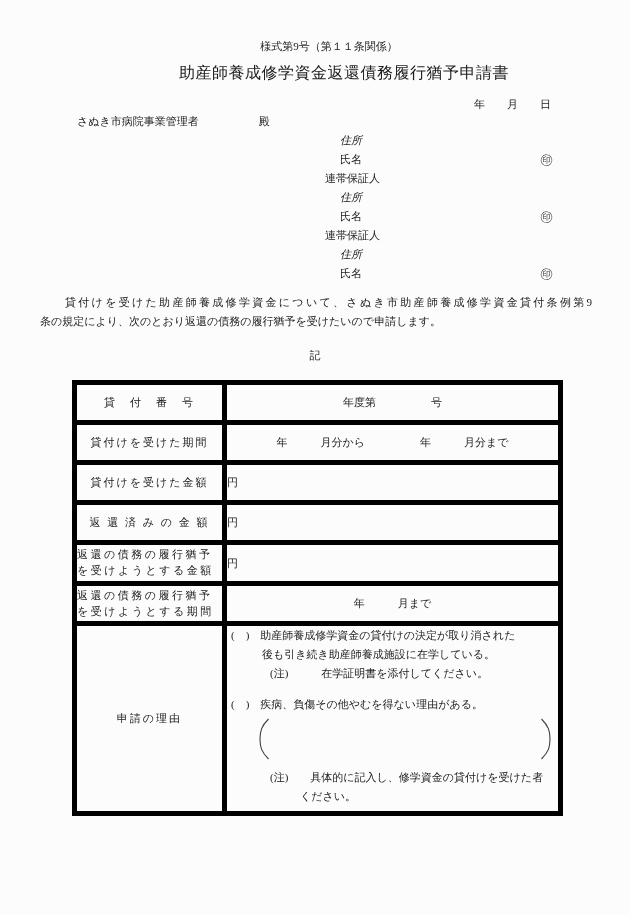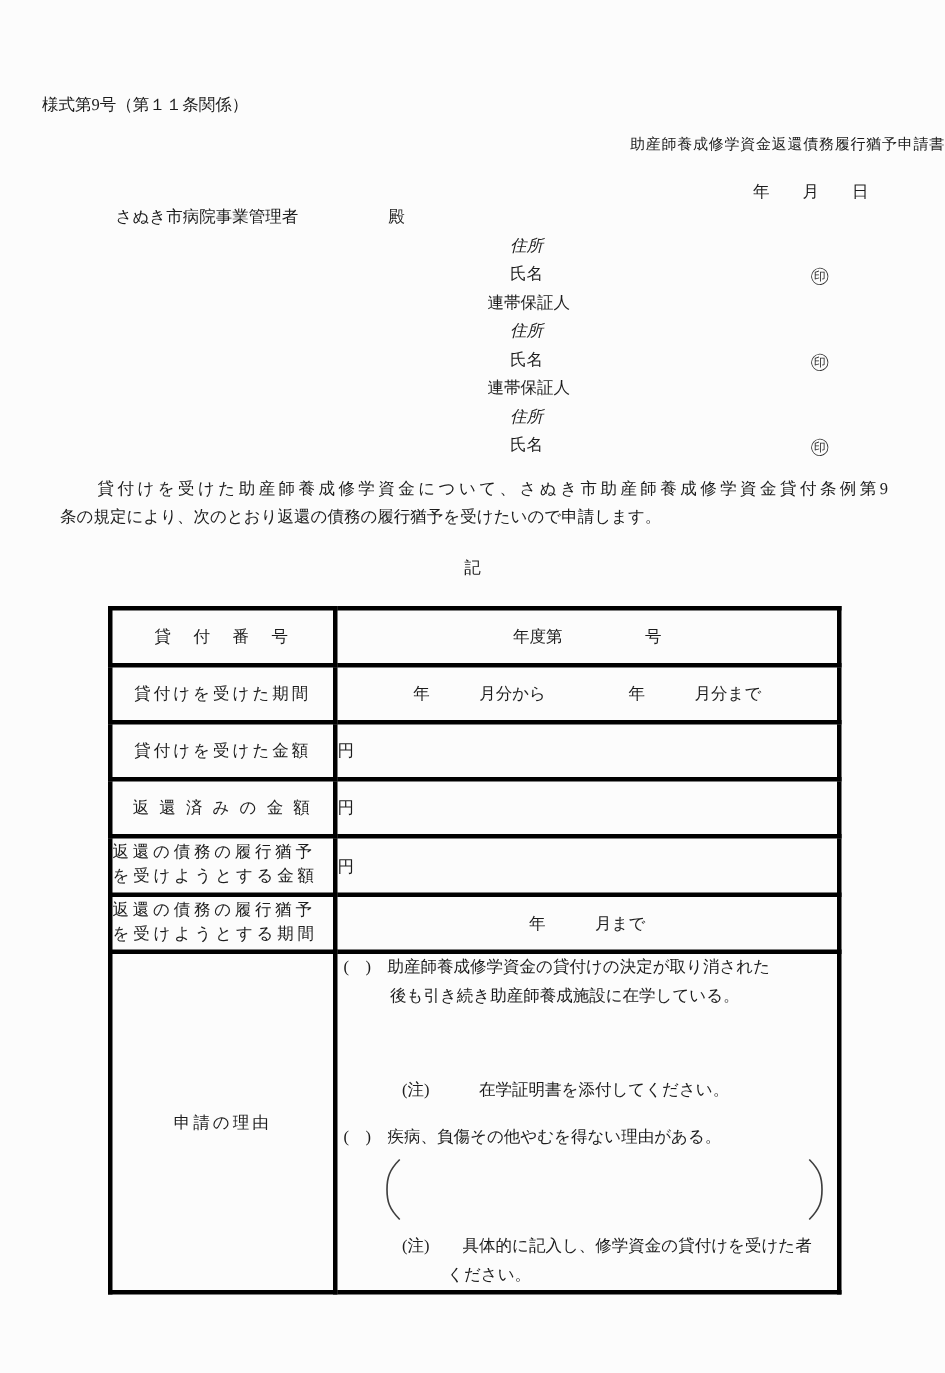--- a/index.html
+++ b/index.html
@@ -4,53 +4,53 @@
 <style>
   html,body { margin:0; padding:0; }
   body {
     width:630px; height:915px;
     background:#fbfbfb;
     font-family:"Liberation Serif","DejaVu Serif",serif;
     color:#1c1c1c;
   }
   .page { position:relative; width:630px; height:915px; overflow:hidden; background:#fcfcfc; font-size:11px; }
 
-  .form-no { padding-top:63px; margin-left:28px; line-height:15px; }
-  .title   { margin-top:11px; margin-left:58px; text-align:right; font-size:10px; line-height:15px; letter-spacing:0.5px; }
-  .date-line { margin-top:17px; text-align:right; padding-right:51px; line-height:15px; white-space:pre; }
+  .form-no { padding-top:39px; margin-left:28px; line-height:15px;text-align:center; }
+  .title   { margin-top:11px; margin-left:58px; text-align:center; font-size:16px; line-height:15px; letter-spacing:0.5px; }
+  .date-line { margin-top:17px; text-align:right; padding-right:79px; line-height:15px; white-space:pre; }
 
   .addressee { margin-left:77px; line-height:19px; }
   .honorific { display:inline-block; margin-left:60px; }
 
   .signers { margin-left:325px; line-height:19px; }
   .signer-field { padding-left:15px;font-style:italic; }
   .name-row { display:flex; justify-content:space-between; width:213px; padding-left:15px; }
   .seal { font-size:13px; color:#2a2a2a; }
 
   .body-par { margin:10px 38px 0 40px; line-height:19px; }
   .p-line1 { text-indent:25px; text-align:justify; text-align-last:justify; text-justify:inter-character; }
   .ki { margin-top:17px; text-align:center; line-height:15px; }
 
   table.loan { border-collapse:collapse; margin:17px 0 0 72px; table-layout:fixed; }
-  table.loan td { border:3px solid #000000; font-size:11px; padding:0; }
+  table.loan td { border:5px solid #000000; font-size:11px; padding:0; }
   col.c1 { width:150px; } col.c2 { width:336px; }
   td.lbl { text-align:center; letter-spacing:2px; height:35px; }
   td.lbl2 { text-align:left; letter-spacing:2.5px; padding:2px 2px 2px 5px; line-height:16px;font-family:Liberation Mono, monospace; }
   td.val { white-space:pre; }
   .val-loanno { padding-left:74px;text-align:center; }
   .val-center { text-align:center; }
   .val-yen { padding-left:241px; }
   tr.r5 td { height:36px; }
   tr.r6 td { height:35px; }
 
   td.reason-cell { vertical-align:top; height:185px; font-size:10.8px; padding-top:4px; }
   .r-line { white-space:nowrap; line-height:19px; }
   .r-item { padding-left:4px; }
   .r-cont { padding-left:35px; }
-  .r-note { padding-left:43px;margin-top:44px; }
+  .r-note { padding-left:43px; }
   .r-note2 { padding-left:73px; }
   .gap-lg { margin-top:12px; }
   .gap-sm { margin-top:8px; }
   .bigparens { display:flex; justify-content:space-between; align-items:stretch; margin:4px 0 0 30px; width:296px; height:42px; }
   .bigparens svg { display:block; }
 </style>
 </head>
 <body>
 
 <div class="page">

